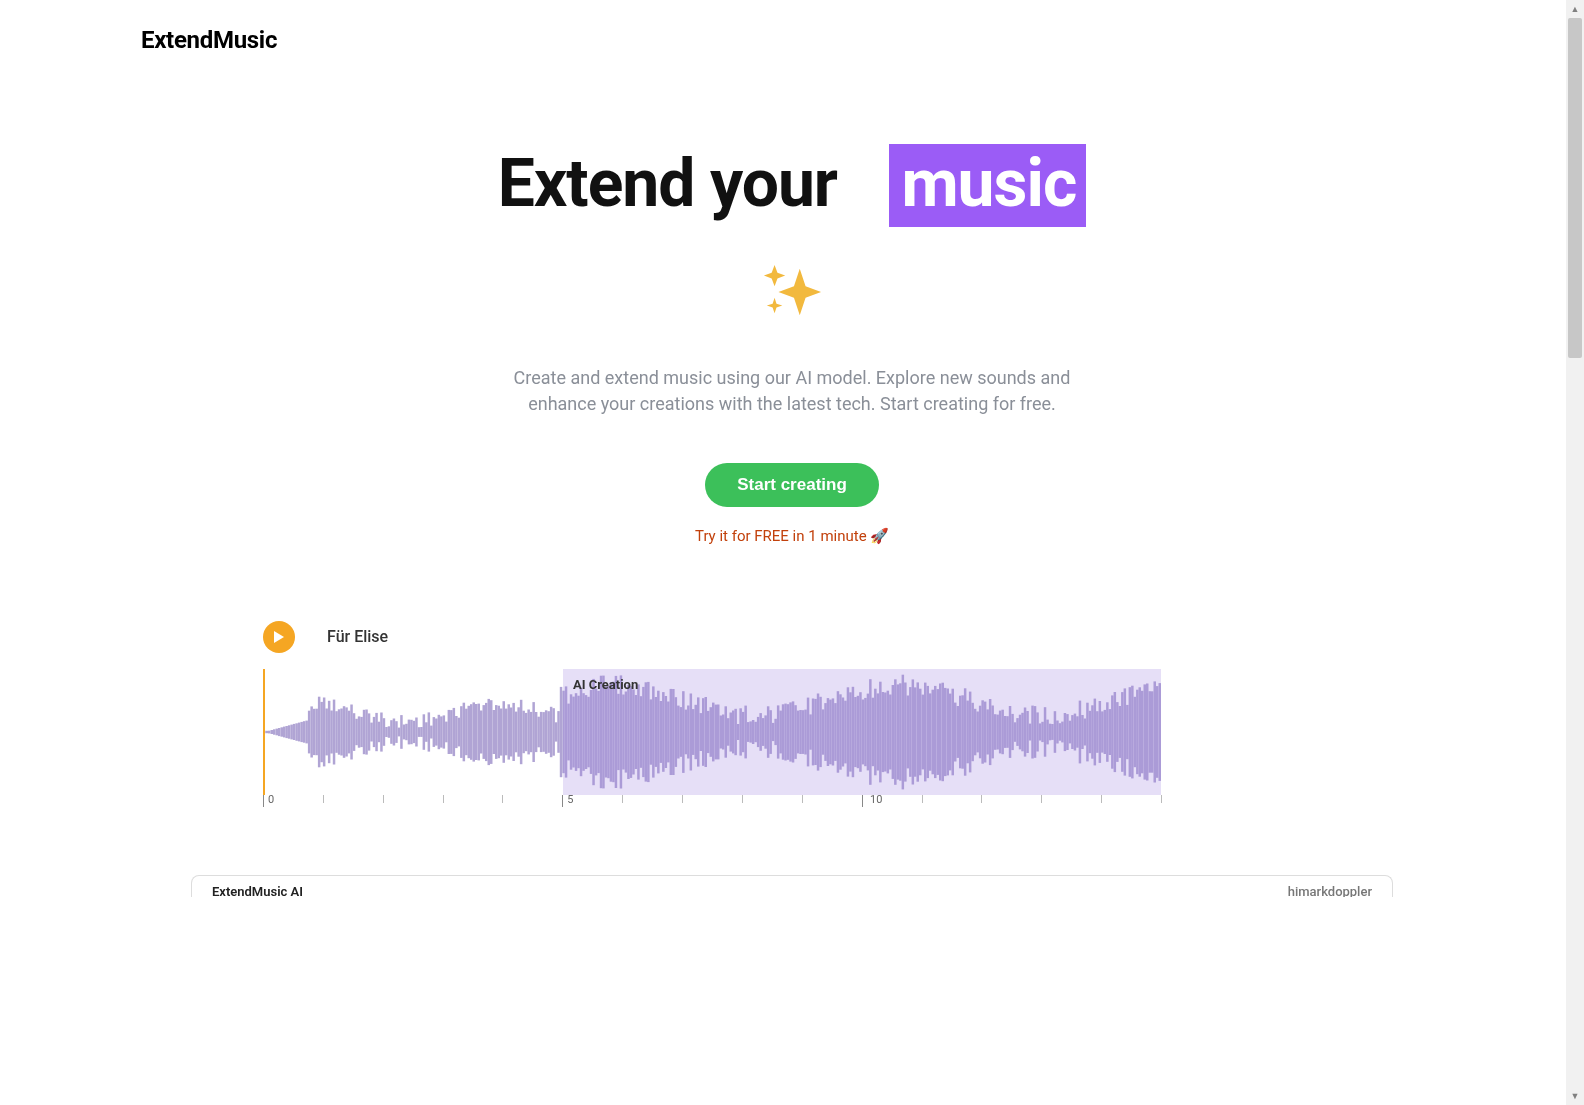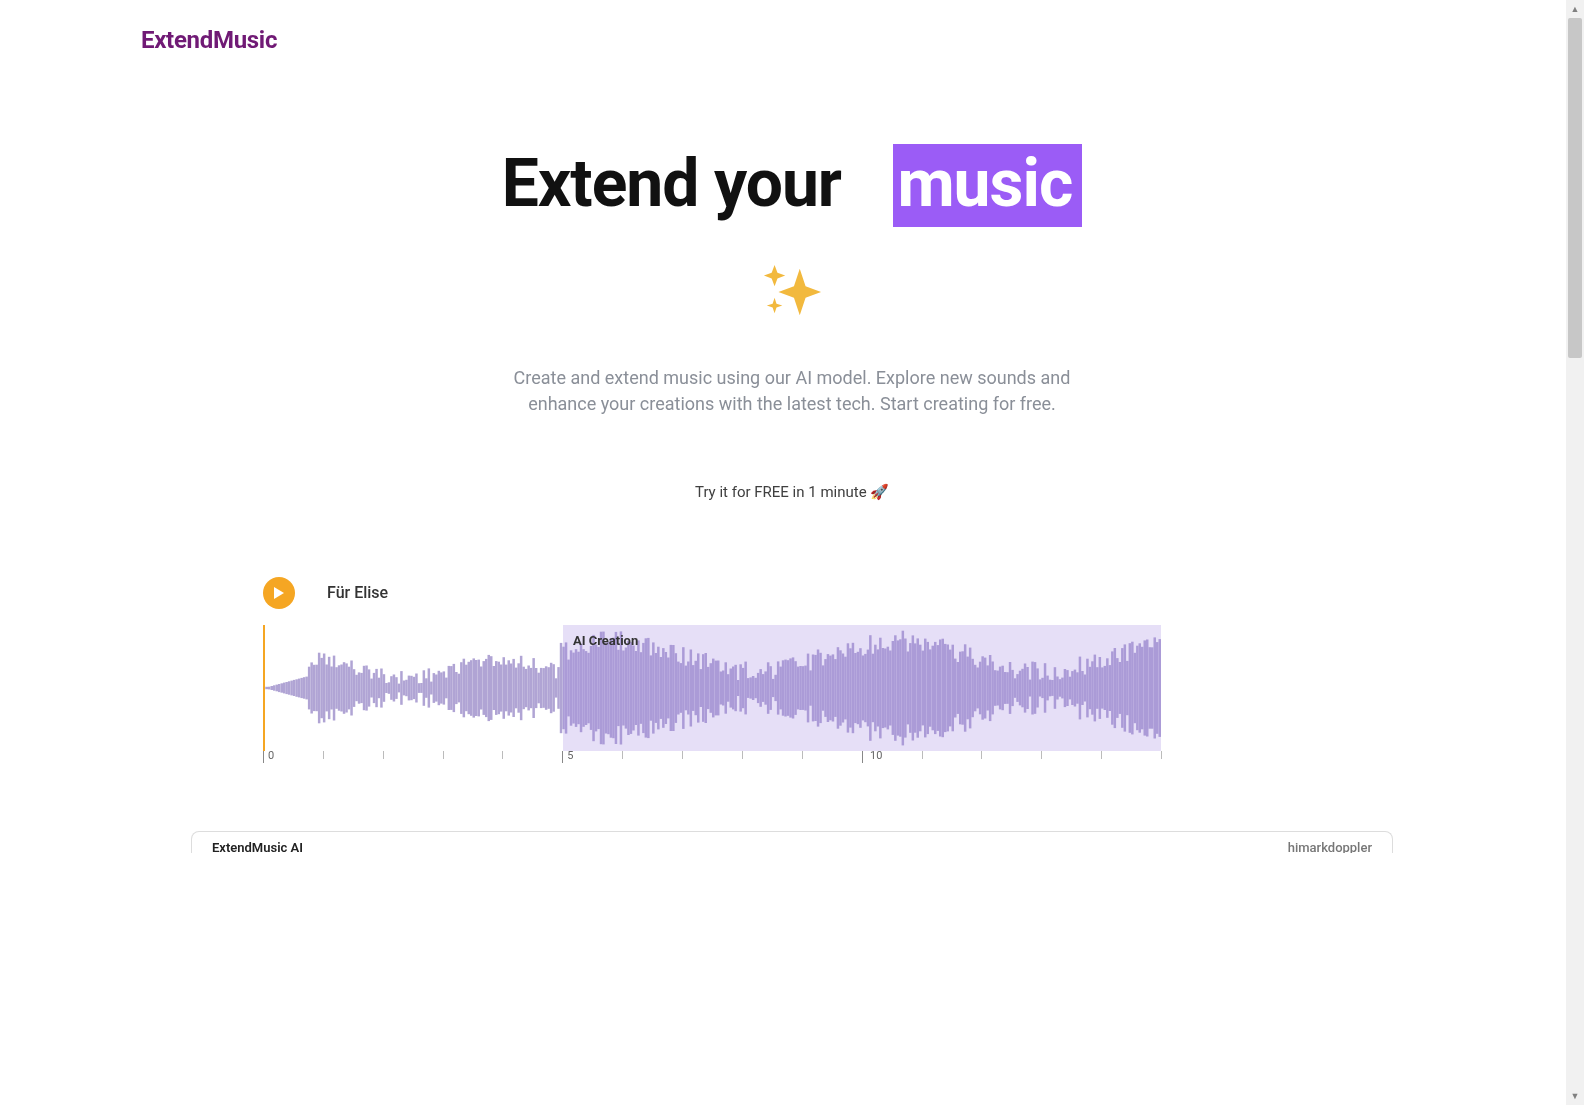--- a/index.html
+++ b/index.html
@@ -11,38 +11,38 @@
   overflow-x: hidden;
 }
 .page {
   width: 1302px;
   margin: 0 auto;
   padding-top: 26px;
 }
 .logo {
   font-weight: 700;
   font-size: 24px;
-  color: #701a75;
+  color: #000000;
   letter-spacing: -0.3px;
 }
 .hero {
   text-align: center;
   margin-top: 90px;
 }
 .headline {
   font-size: 66px;
   font-weight: 700;
   line-height: 1.22;
   color: #111;
   letter-spacing: -1px;
 }
 .highlight {
   background: #9b5cf6;
   color: #fff;
-  padding: 0 10px 2px 4px;
+  padding: 0 10px 2px 12px;
   display: inline-block;
   margin-left: 37px;
 }
 .sparkle-wrap {
   margin-top: 34px;
   display: flex;
   justify-content: center;
 }
 .sparkle-wrap svg { width: 62px; height: 62px; }
 .subcopy {
@@ -66,21 +66,21 @@
   font-weight: 600;
   font-size: 17px;
   padding: 12px 32px;
   border-radius: 999px;
   border: none;
   cursor: pointer;
 }
 .tagline {
   margin-top: 20px;
   font-size: 15px;
-  color: #404040;
+  color: #c2410c;
 }
 .player-section {
   margin-top: 76px;
 }
 .track-head {
   display: flex;
   align-items: center;
   gap: 32px;
   padding-left: 122px;
 }
@@ -231,20 +231,21 @@
       <svg viewBox="0 0 64 64">
         <path fill="#f2b93e" d="M40 8 L46 26 L62 32 L46 38 L40 56 L34 38 L18 32 L34 26 Z"></path>
         <path fill="#f2b93e" d="M14 4 L17 12 L25 15 L17 18 L14 26 L11 18 L3 15 L11 12 Z"></path>
         <path fill="#f2b93e" d="M14 38 L16 44 L22 46 L16 48 L14 54 L12 48 L6 46 L12 44 Z"></path>
       </svg>
     </div>
 
     <p class="subcopy">Create and extend music using our AI model. Explore new sounds and enhance your creations with the latest tech. Start creating for free.</p>
 
     <div class="cta-wrap">
+      <button class="cta">Start creating</button>
       <div class="tagline">Try it for FREE in 1 minute 🚀</div>
     </div>
   </div>
 
   <div class="player-section">
     <div class="track-head">
       <button class="play-btn">
         <svg viewBox="0 0 10 12">
             <path d="M0 0 L10 6 L0 12 Z"></path>
           </svg>

